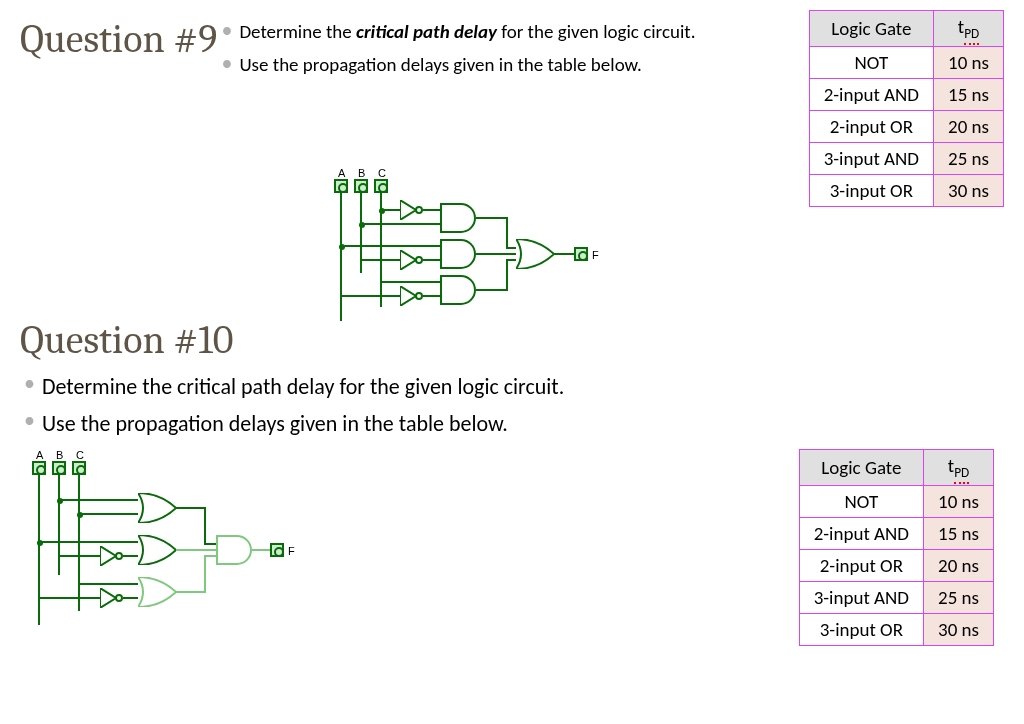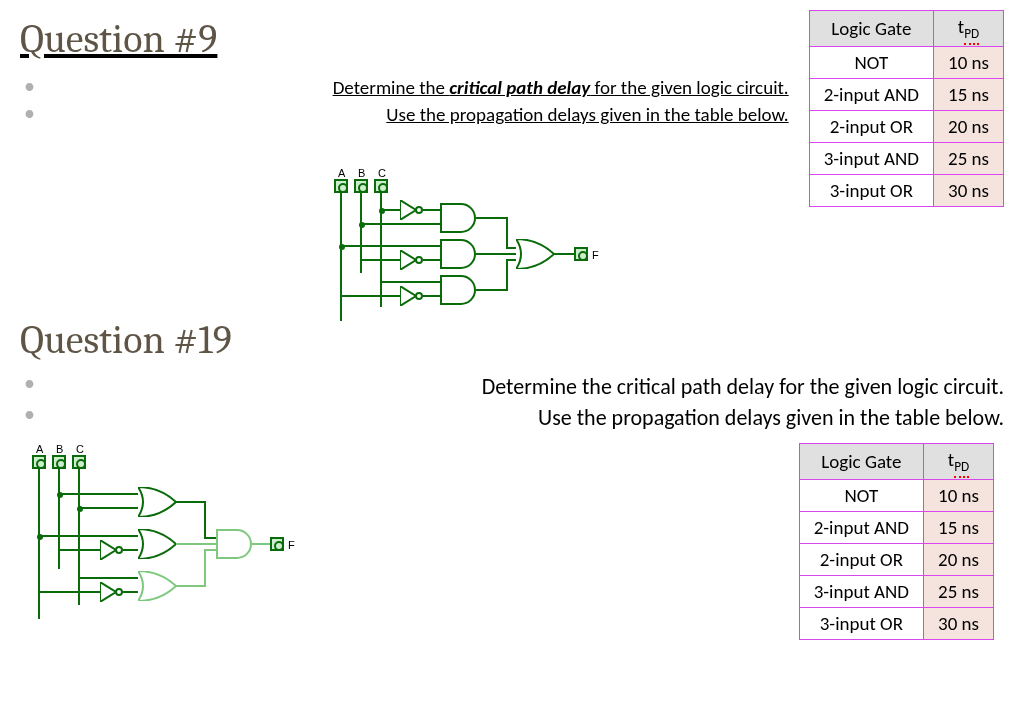--- a/index.html
+++ b/index.html
@@ -19,23 +19,22 @@
     margin: 6px 0 10px 0;
   }
   .bullets {
     margin: 0 0 12px 0;
     padding: 0;
     list-style: none;
   }
   .bullets li {
     position: relative;
     padding-left: 22px;
-    margin: 4px 0;
+    margin: 10px 0;
     font-size: 19px;
-    text-align: right;
   }
   .bullets li::before {
     content: "•";
     position: absolute;
     left: 4px;
     color: #b0b0b0;
     font-size: 22px;
     line-height: 1;
   }
   .bullets li em.bi { font-style: italic; font-weight: bold; }
@@ -49,21 +48,21 @@
     padding: 4px 14px;
     text-align: center;
     white-space: nowrap;
   }
   .delay-table th { background: #e0e0e0; font-weight: 400; }
   .delay-table td.val { background: #f5e4de; }
   .tpd-header .sub { font-size: 0.7em; vertical-align: sub; border-bottom: 2px dotted red; padding-bottom:1px;}
 
   
   .row    { display: flex; align-items: flex-start; }
-  .col    { display: flex; flex-direction: column; text-decoration: underline; }
+  .col    { display: flex; flex-direction: row; }
   .flex1  { flex: 1 1 auto; }
 
   
   .circuit       { position: relative; }
   .pad {
     position: absolute; width: 14px; height: 14px;
     background: #cdeecd; border: 2px solid #0a6b0a; box-sizing: border-box;
   }
   .pad .ring {
     position:absolute; left:2px; top:2px; width:6px; height:6px;
@@ -208,21 +207,21 @@
         <path d="M0 0 Q10 15 0 30 Q22 30 38 15 Q22 0 0 0 Z" fill="#fff" stroke="#0a6b0a" stroke-width="2"></path>
       </svg>
   </div>
   <div class="wire-h" style="left:234px;top:86px;width:20px"></div>
   <div class="pad" style="left:254px;top:80px">
       <div class="ring"></div>
     </div>
   <div class="pad-label" style="left:272px;top:82px">F</div>
 </div>
 
-<div class="question-title" style="margin-top:-10px">Question #19</div>
+<div class="question-title" style="margin-top:-10px">Question #10</div>
 <ul class="bullets" style="font-size:22px">
   <li style="font-size:22px">Determine the critical path delay for the given logic circuit.</li>
   <li style="font-size:22px">Use the propagation delays given in the table below.</li>
 </ul>
 
 <div class="row" style="align-items:flex-start; margin-top:10px;">
 
   <div class="circuit" style="width:290px;height:200px;">
 
     <div class="pad-label" style="left:16px;top:0">A</div>

